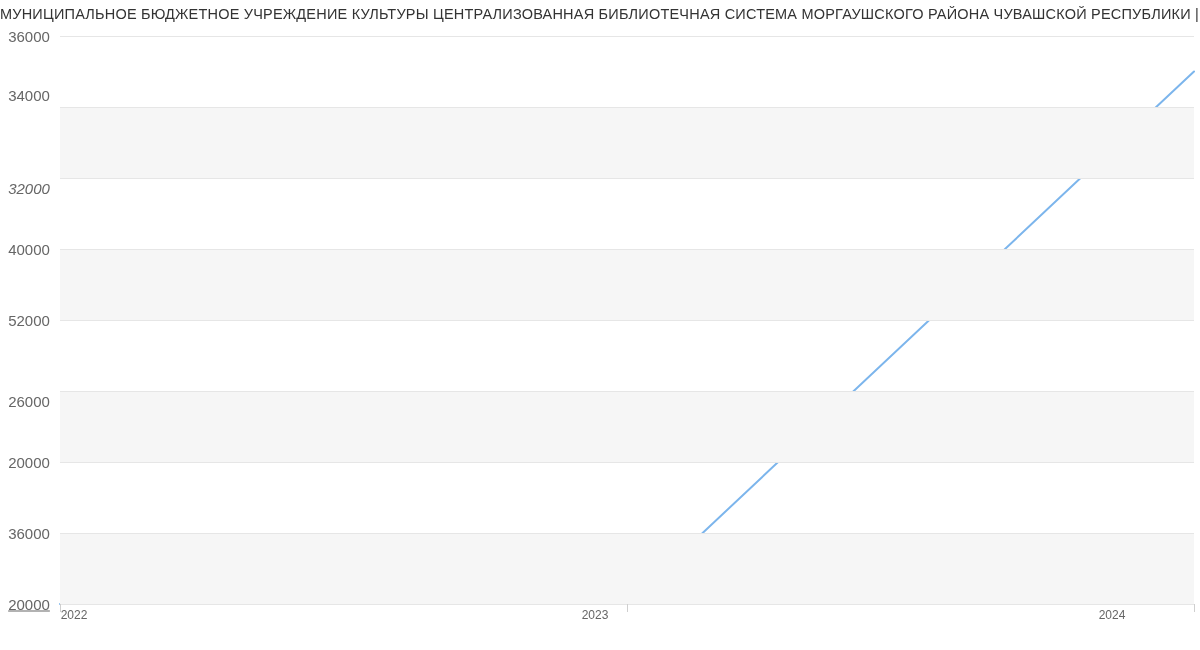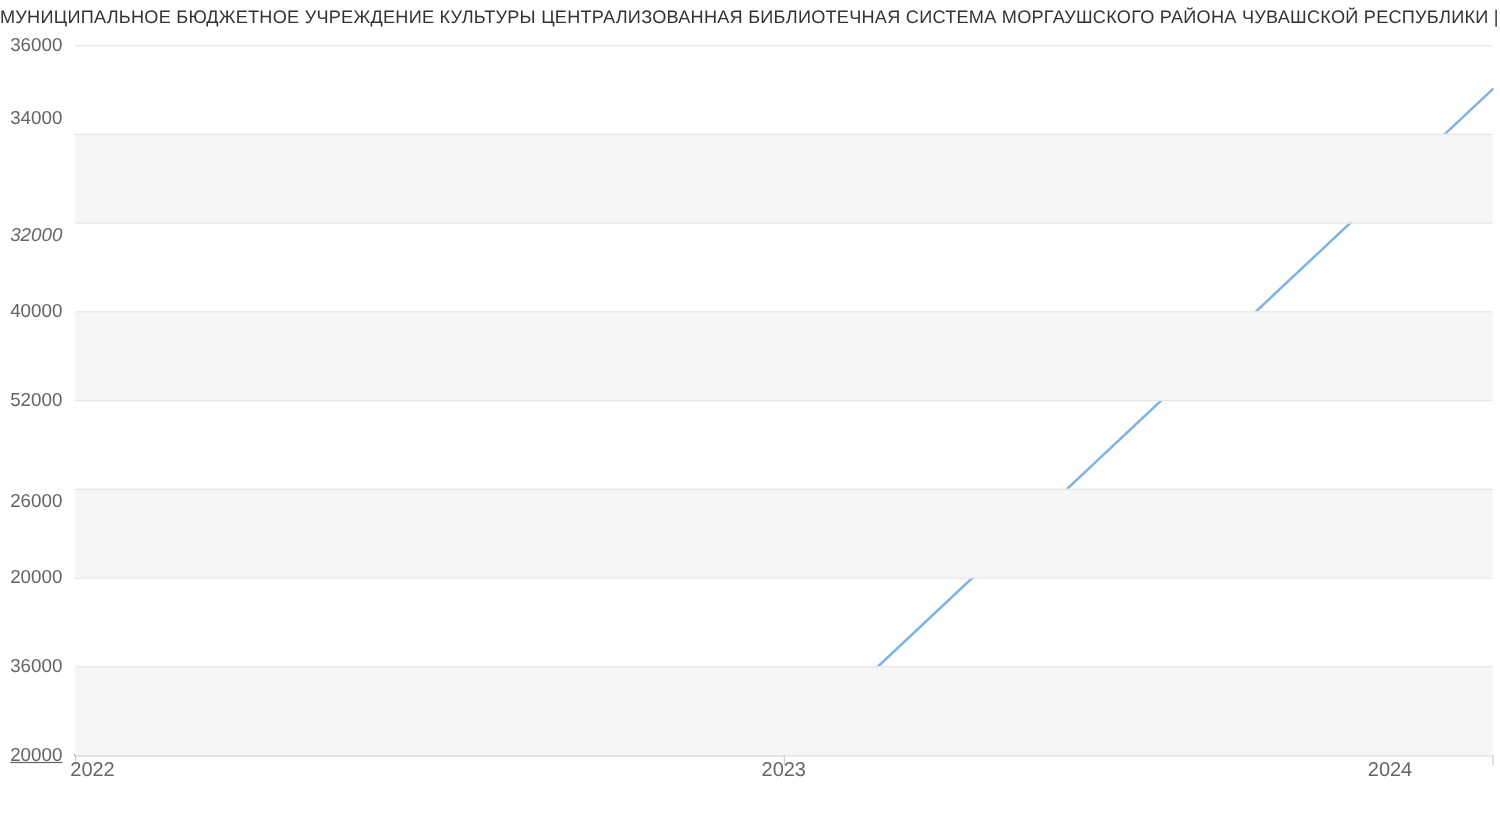--- a/index.html
+++ b/index.html
@@ -62,21 +62,21 @@
   .x-tick {
     position: absolute;
     top: 100%;
     width: 0;
     height: 8px;
     border-left: 1px solid #cfcfcf;
   }
   .x-tick-label {
     position: absolute;
     top: 608px;
-    font-size: 16px;
+    font-size: 12px;
     color: #666666;
     transform: translateX(-50%);
     white-space: nowrap;
   }
   svg.line-layer {
     position: absolute;
     left: 0;
     top: 0;
     width: 100%;
     height: 100%;
@@ -122,15 +122,15 @@
 <div class="y-tick-label" style="top: 604px; text-decoration: underline;">20000</div>
     <div class="y-tick-label" style="top: 533px;">36000</div>
     <div class="y-tick-label" style="top: 462px;">20000</div>
     <div class="y-tick-label" style="top: 401px;">26000</div>
     <div class="y-tick-label" style="top: 320px;">52000</div>
     <div class="y-tick-label" style="top: 249px;">40000</div>
     <div class="y-tick-label" style="top: 188px; font-style: italic;">32000</div>
     <div class="y-tick-label" style="top: 95px;">34000</div>
     <div class="y-tick-label" style="top: 36px;">36000</div>
     <div class="x-tick-label" style="left: 74px;">2022</div>
-    <div class="x-tick-label" style="left: 627px;">2023</div>
+    <div class="x-tick-label" style="left: 595px;">2023</div>
     <div class="x-tick-label" style="left: 1112px;">2024</div>
   </div>
 
 </body></html>

